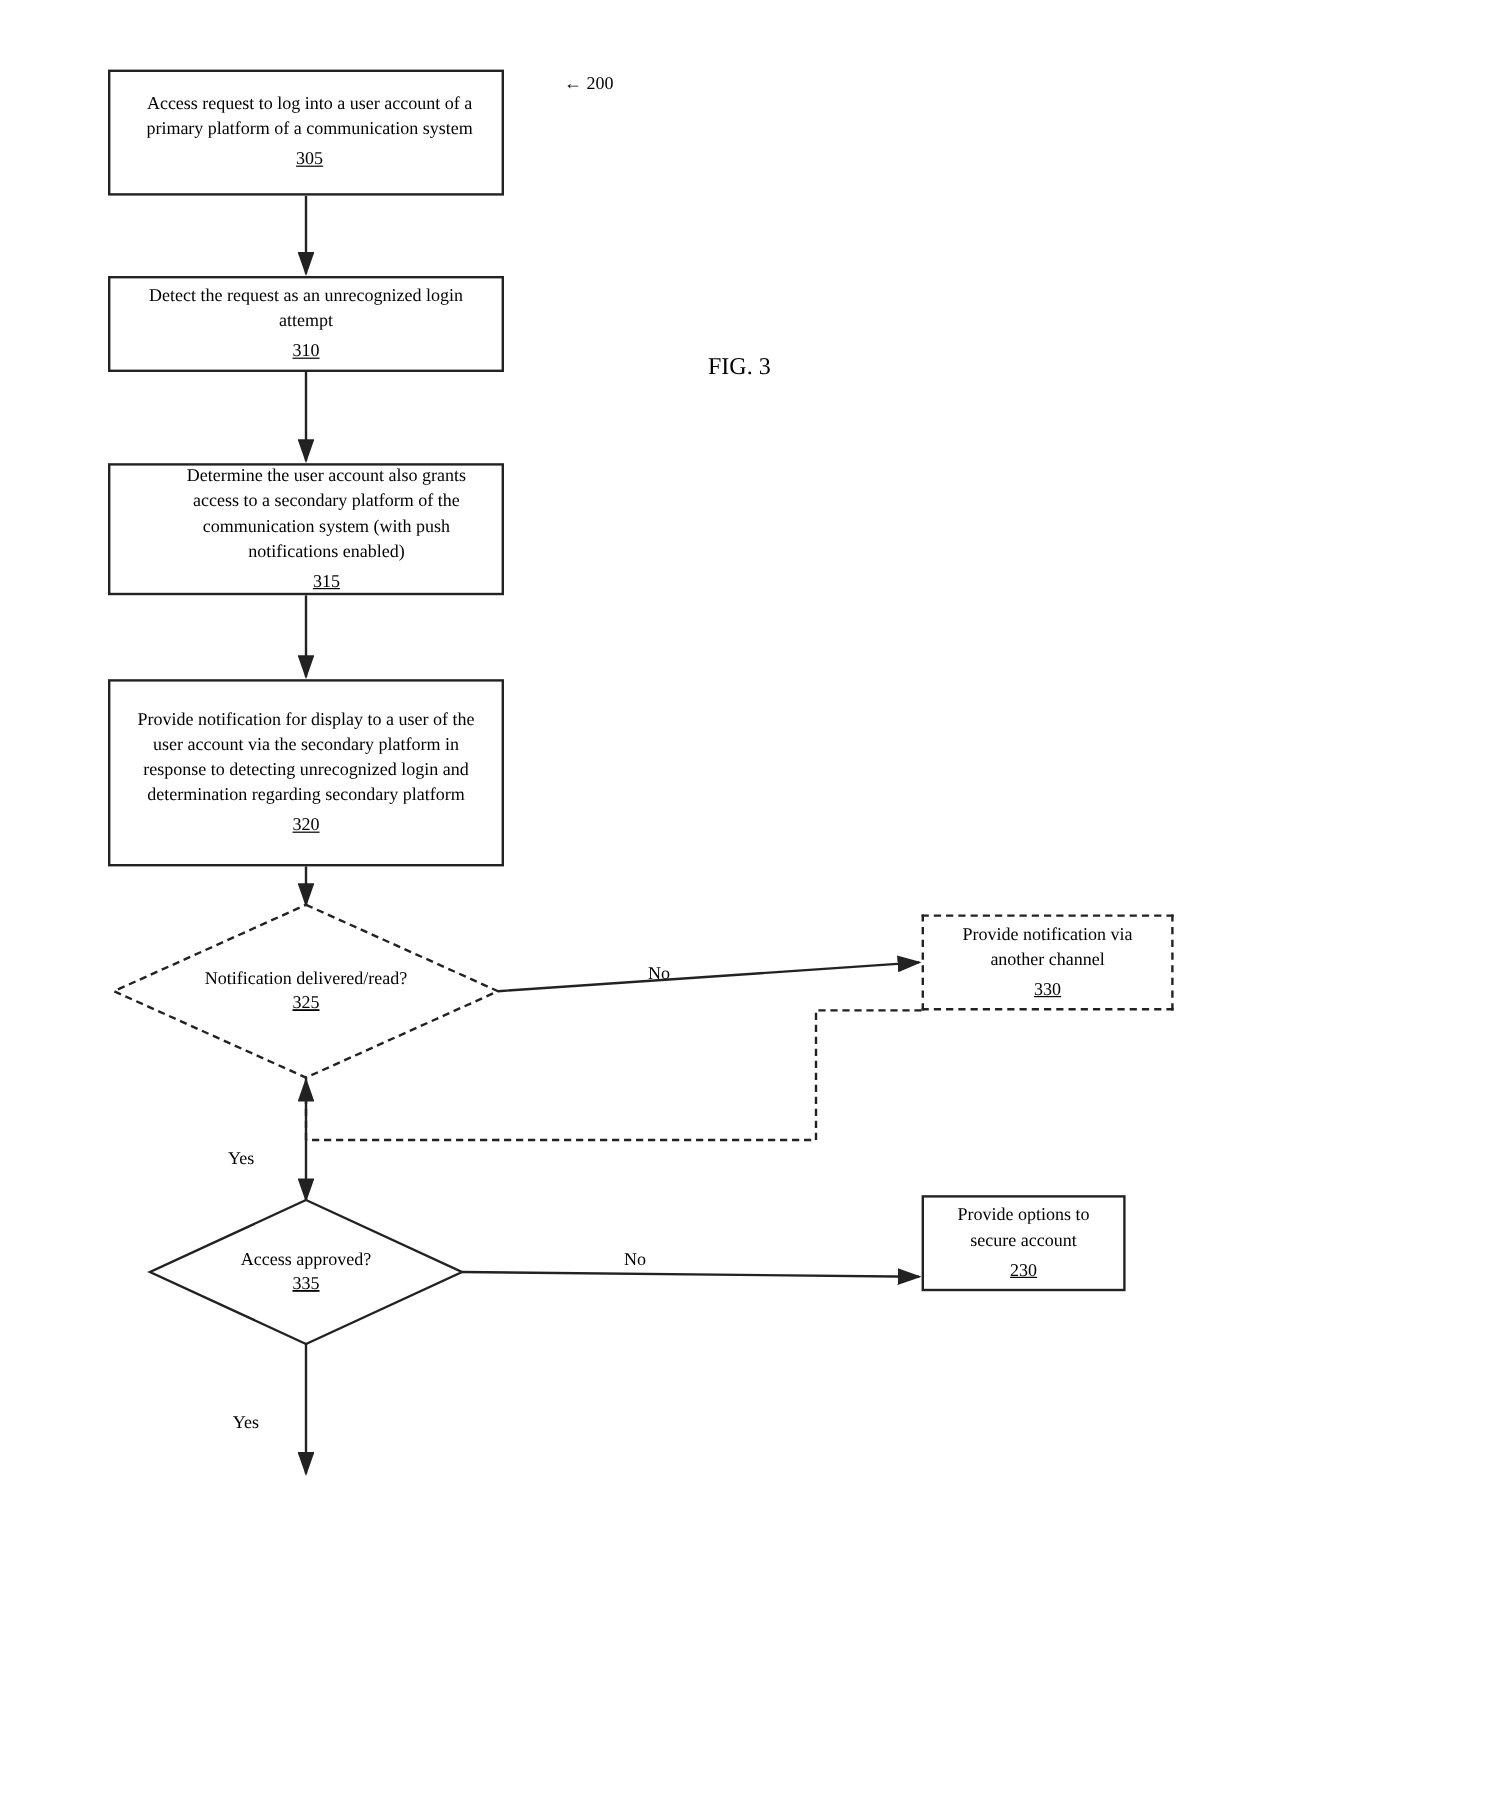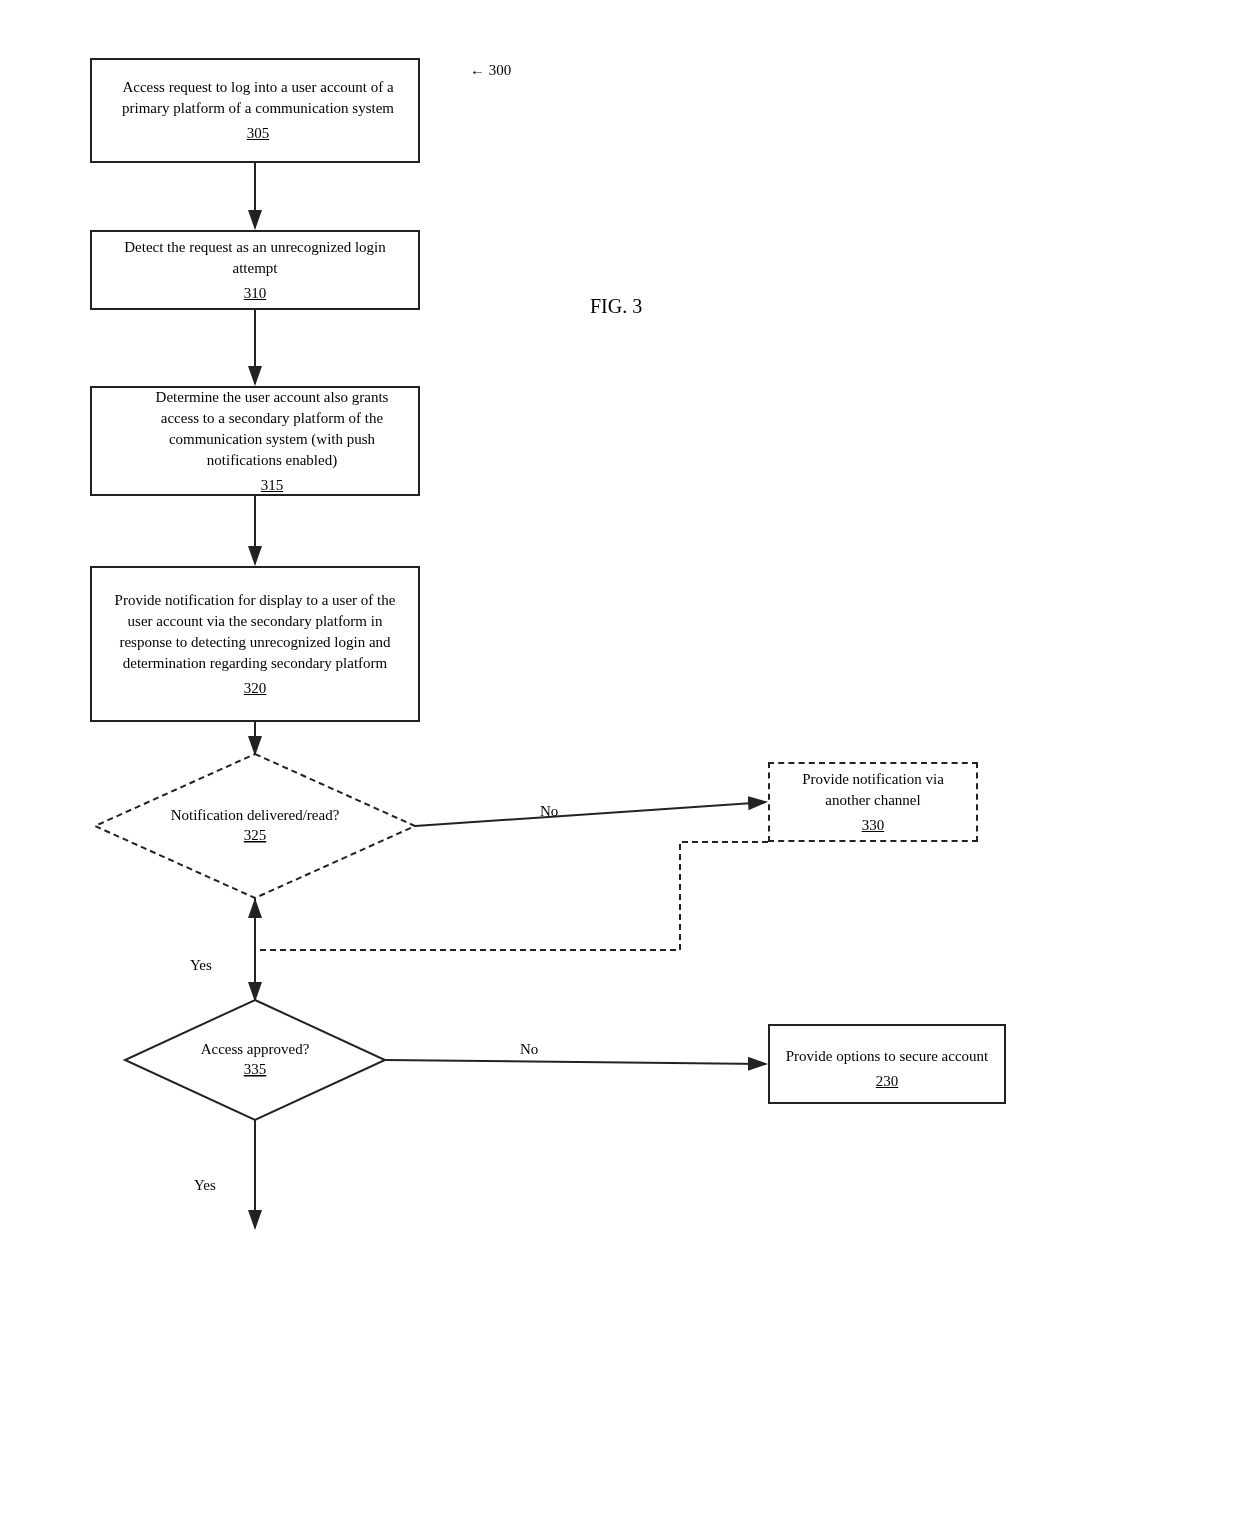--- a/index.html
+++ b/index.html
@@ -56,21 +56,21 @@
       font-family: 'Times New Roman', Times, serif;
       font-size: 15px;
     }
   </style>
 </head>
 <body>
 
 <div class="diagram-container">
 
   <div style="position:absolute; top:62px; left:470px; font-size:15px;">
-    ← <span>300</span>
+    ← <span>200</span>
   </div>
 
   <div class="fig-label" style="top:295px; left:590px;">FIG. 3</div>
 
   <svg class="arrows-svg">
     <defs>
       <marker id="arrowhead" markerWidth="10" markerHeight="7" refX="9" refY="3.5" orient="auto">
         <polygon points="0 0, 10 3.5, 0 7" fill="#222"></polygon>
       </marker>
       <marker id="arrowhead-left" markerWidth="10" markerHeight="7" refX="1" refY="3.5" orient="auto">
@@ -132,19 +132,19 @@
   <div class="flow-box" style="left:90px; top:566px; width:330px; height:156px;">
     <span>Provide notification for display to a user of the user account via the secondary platform in response to detecting unrecognized login and determination regarding secondary platform</span>
     <span class="ref">320</span>
   </div>
 
   <div class="flow-box flow-box-dashed" style="left:768px; top:762px; width:210px; height:80px;">
     <span>Provide notification via another channel</span>
     <span class="ref">330</span>
   </div>
 
-  <div class="flow-box" style="left:768px; top:1024px; width:238px; height:80px;justify-content:flex-end;">
+  <div class="flow-box" style="left:768px; top:996px; width:170px; height:80px;">
     <span>Provide options to secure account</span>
     <span class="ref">230</span>
   </div>
 
 
 </div>
 
 </body></html>

